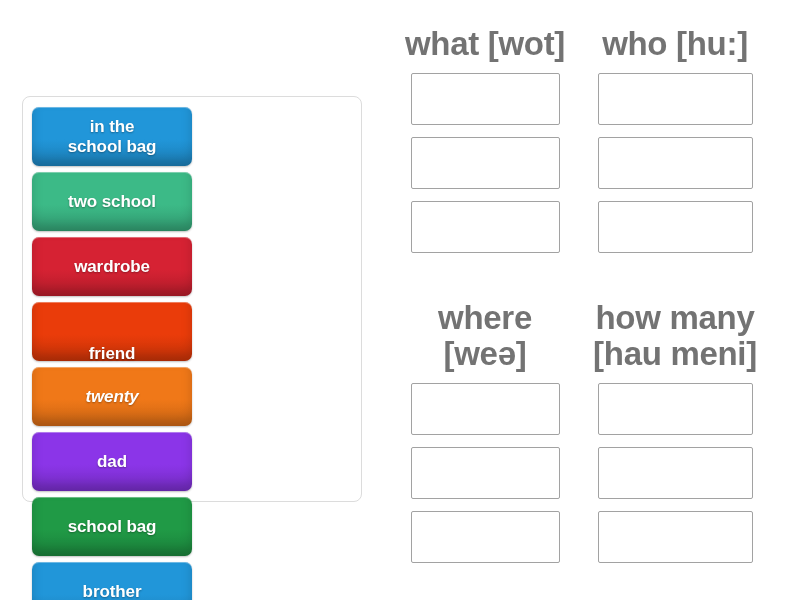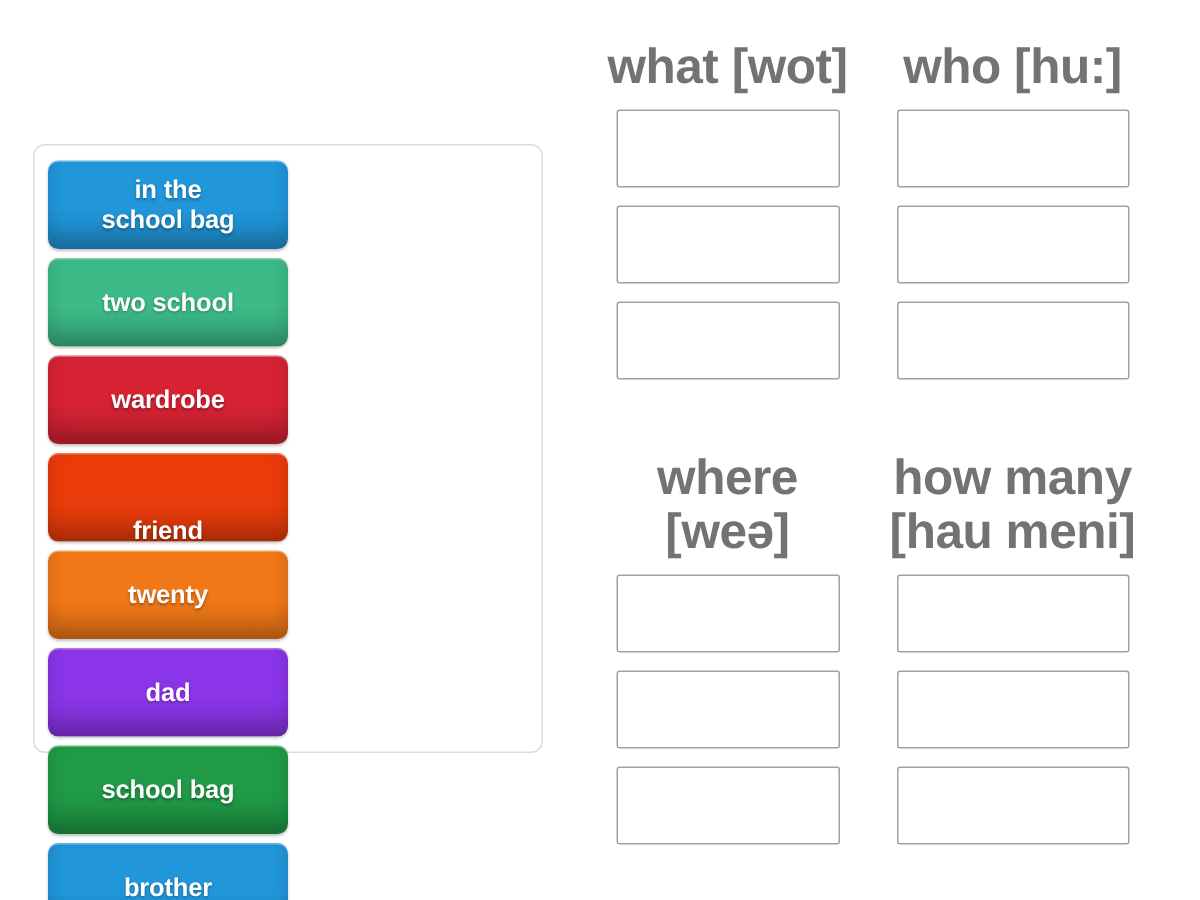--- a/index.html
+++ b/index.html
@@ -115,21 +115,21 @@
     <div class="tile" style="background: linear-gradient(rgb(60, 186, 135) 0%, rgb(60, 186, 135) 55%, rgba(0, 0, 0, 0.16) 100%), rgb(60, 186, 135); background-blend-mode: normal;">
       <span style="white-space: pre-line;">two school</span>
     </div>
     <div class="tile" style="background: linear-gradient(rgb(214, 34, 51) 0%, rgb(214, 34, 51) 55%, rgba(0, 0, 0, 0.16) 100%), rgb(214, 34, 51); background-blend-mode: normal;">
       <span style="white-space: pre-line;">wardrobe</span>
     </div>
     <div class="tile" style="background: linear-gradient(rgb(234, 60, 10) 0%, rgb(234, 60, 10) 55%, rgba(0, 0, 0, 0.16) 100%), rgb(234, 60, 10); background-blend-mode: normal;">
       <span style="white-space: pre-line; margin-top: 44px;">friend</span>
     </div>
     <div class="tile" style="background: linear-gradient(rgb(240, 120, 24) 0%, rgb(240, 120, 24) 55%, rgba(0, 0, 0, 0.16) 100%), rgb(240, 120, 24); background-blend-mode: normal;">
-      <span style="white-space: pre-line;">twenty</span>
+      <span style="white-space: pre-line; font-style: italic;">twenty</span>
     </div>
     <div class="tile" style="background: linear-gradient(rgb(139, 53, 232) 0%, rgb(139, 53, 232) 55%, rgba(0, 0, 0, 0.16) 100%), rgb(139, 53, 232); background-blend-mode: normal;">
       <span style="white-space: pre-line;">dad</span>
     </div>
     <div class="tile" style="background: linear-gradient(rgb(32, 154, 70) 0%, rgb(32, 154, 70) 55%, rgba(0, 0, 0, 0.16) 100%), rgb(32, 154, 70); background-blend-mode: normal;">
       <span style="white-space: pre-line;">school bag</span>
     </div>
     <div class="tile" style="background: linear-gradient(rgb(33, 150, 217) 0%, rgb(33, 150, 217) 55%, rgba(0, 0, 0, 0.16) 100%), rgb(33, 150, 217); background-blend-mode: normal;">
       <span style="white-space: pre-line;">brother</span>
     </div>

